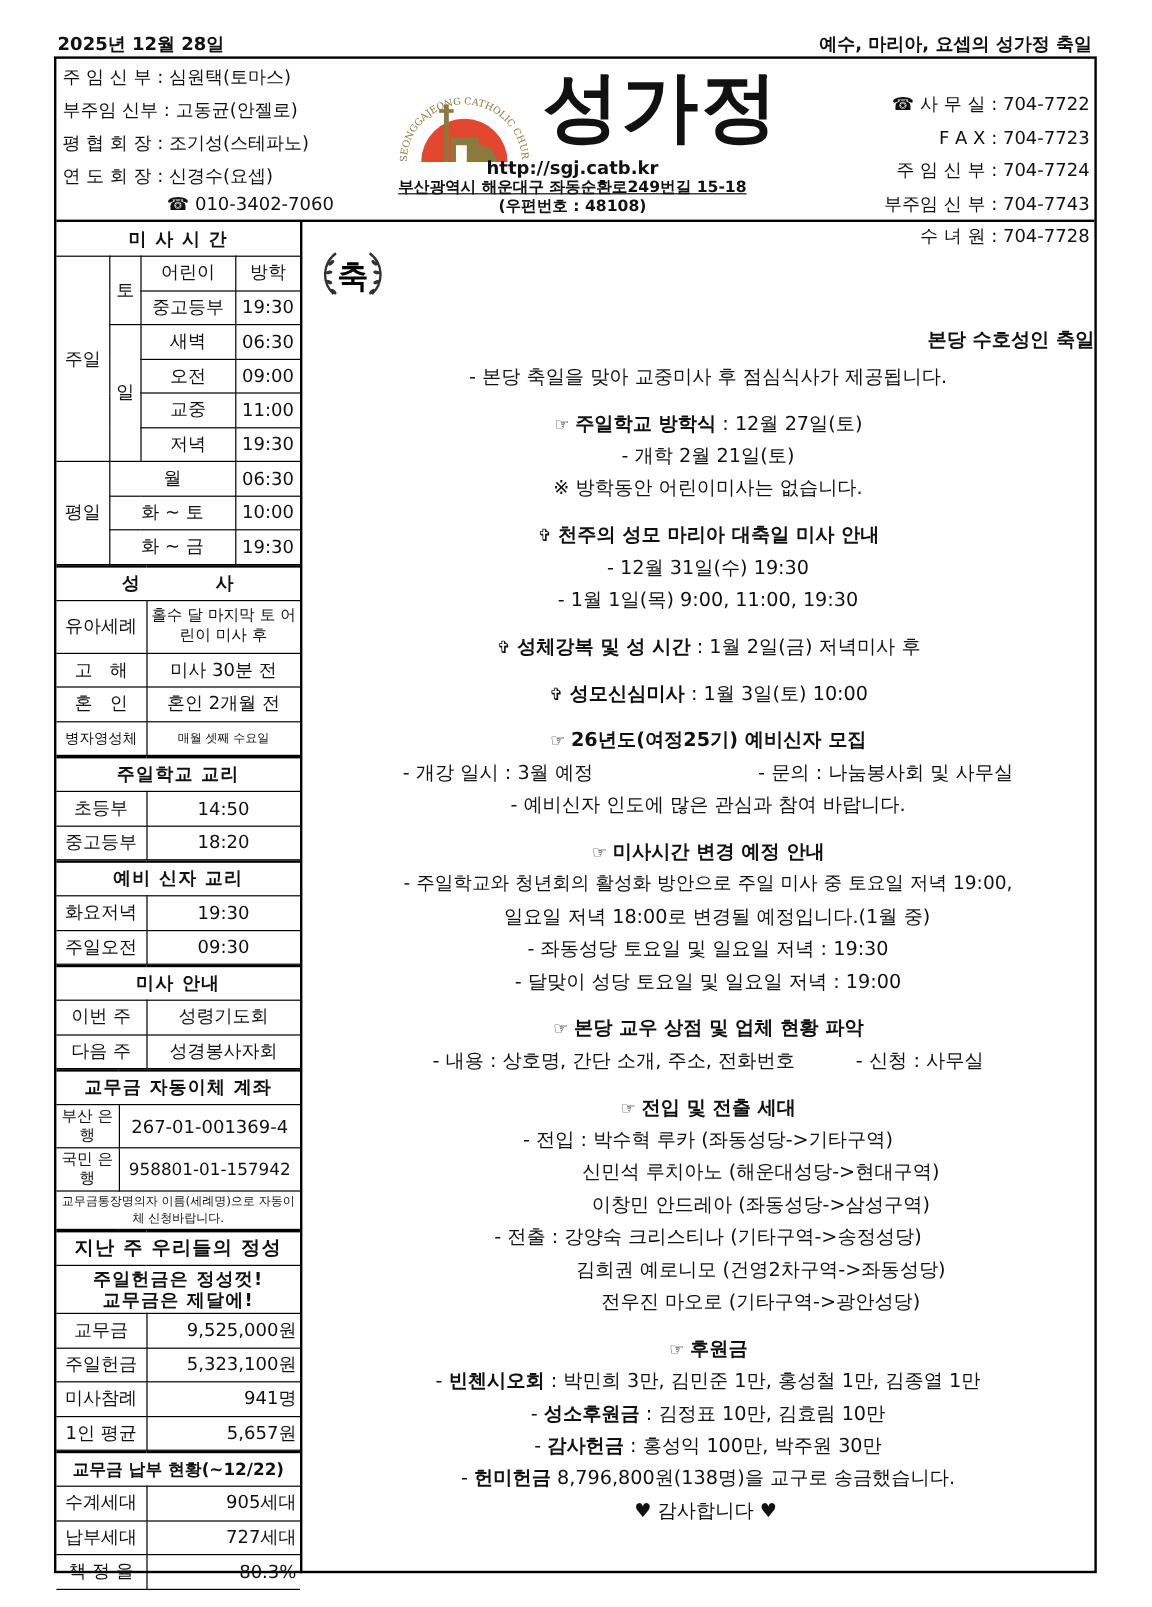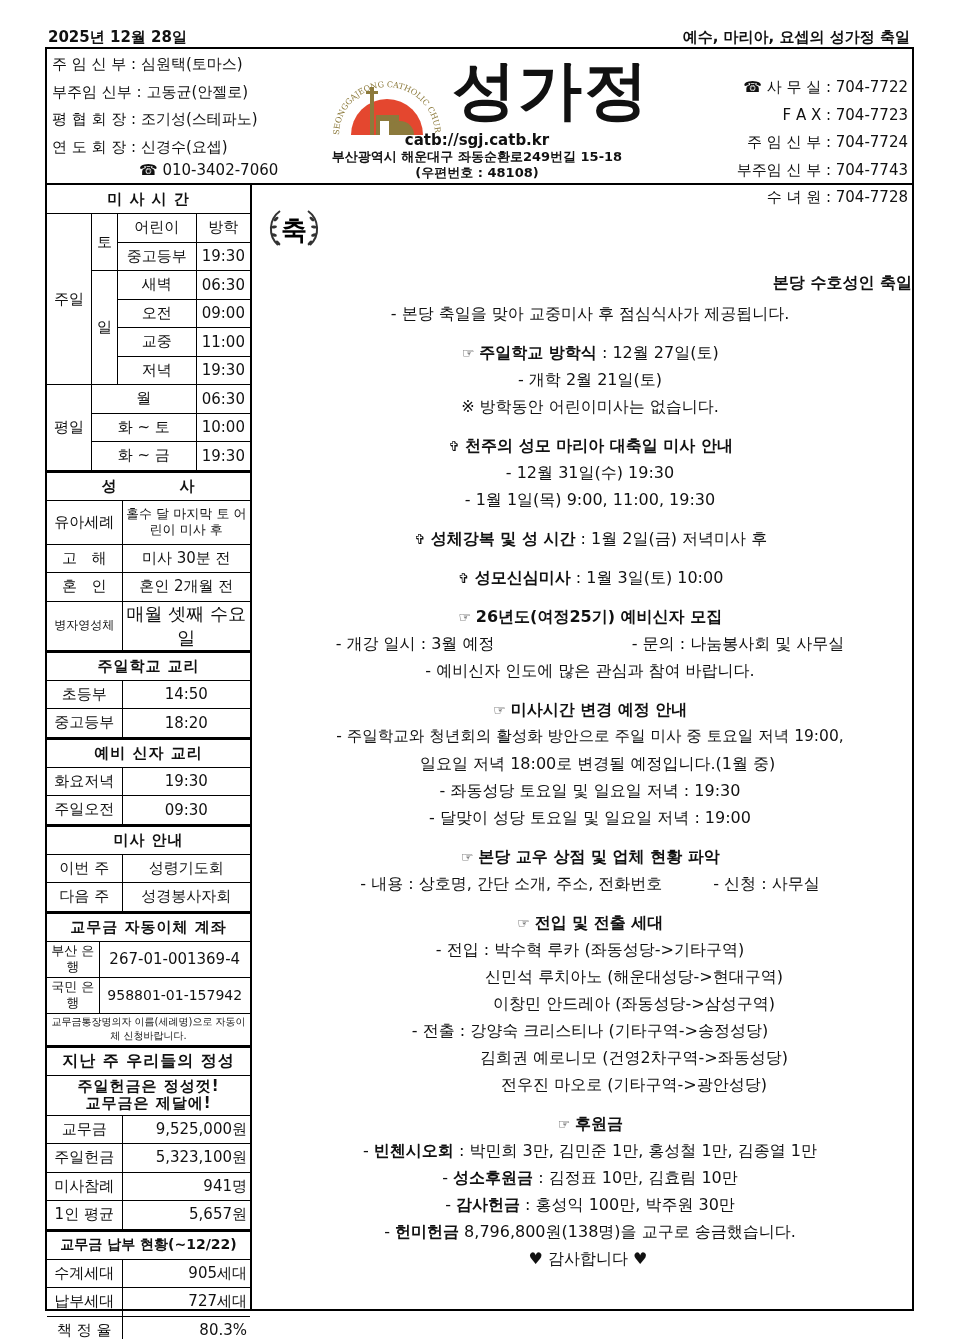--- a/index.html
+++ b/index.html
@@ -15,21 +15,21 @@
   
   .header { position: absolute; left: 0; top: 0; width: 865px; height: 136px; border-bottom: 2px solid #000; padding-left: 14px; }
   .staff { position: absolute; left: 5px; top: 2px; width: 240px; }
   .staff .row { height: 27.5px; font-size: 15px; line-height: 27px; white-space: nowrap; }
   .staff .phone { position: absolute; left: 92px; top: 112px; font-size: 15px; white-space: nowrap; }
 
   .logo { position: absolute; left: 282px; top: 8px; width: 115px; height: 82px; }
   .title { position: absolute; left: 405px; top: -4px; font-size: 64px; font-weight: bold; letter-spacing: 2px; line-height: 90px; }
   .site { position: absolute; left: 265px; top: 82px; width: 330px; text-align: center; }
   .site .url { font-size: 15px; font-weight: bold; line-height: 18px; }
-  .site .addr { font-size: 13px; font-weight: bold; line-height: 16px; white-space: nowrap; }
+  .site .addr { font-size: 13px; font-weight: bold; line-height: 16px; white-space: nowrap; text-decoration: underline; }
   .site .zip { font-size: 13px; font-weight: bold; line-height: 16px; }
 
   .contacts { position: absolute; right: 4px; top: 2px; width: 210px; margin-top: 23px; }
   .contacts .row { height: 27.5px; font-size: 15px; line-height: 27px; text-align: right; white-space: nowrap; }
 
   
   .left { position: absolute; left: 0; top: 136px; width: 205px; height: 1126px; border-right: 2px solid #000; }
   table { border-collapse: collapse; width: 100%; font-size: 15px; border-radius: 20px; }
   td { border: 1px solid #000; text-align: center; vertical-align: middle; padding: 0; }
   table.lt td { height: 28.5px; }
@@ -84,21 +84,21 @@
       <rect x="37" y="34" width="12" height="3" fill="#8c7a3c"></rect>
       <path d="M 47 78 L 47 58 L 70 58 L 70 78 Z" fill="#8c7a3c"></path>
       <path d="M 57 78 A 14 14 0 0 1 85 78 Z" fill="#8c7a3c"></path>
       <path d="M 51 78 L 51 64 L 60 64 L 60 78" fill="#fff"></path>
       <text font-size="8" fill="#8c7a3c" font-family="DejaVu Serif, serif"><textPath href="#arc">SEONGGAJEONG CATHOLIC CHURCH</textPath></text>
     </svg>
 
     <div class="title">성가정</div>
 
     <div class="site">
-      <div class="url">catb://sgj.catb.kr</div>
+      <div class="url">http://sgj.catb.kr</div>
       <div class="addr">부산광역시 해운대구 좌동순환로249번길 15-18</div>
       <div class="zip">(우편번호 : 48108)</div>
     </div>
 
     <div class="contacts">
       <div class="row"><span>☎ 사  무  실</span> : <span>704-7722</span></div>
       <div class="row"><span>F   A   X</span> : <span>704-7723</span></div>
       <div class="row"><span>주 임 신 부</span> : <span>704-7724</span></div>
       <div class="row"><span>부주임 신 부</span> : <span>704-7743</span></div>
       <div class="row"><span>수   녀   원</span> : <span>704-7728</span></div>
@@ -176,21 +176,21 @@
       <tr>
             <td style="white-space:pre">고   해</td>
             <td>미사 30분 전</td>
           </tr>
       <tr>
             <td style="white-space:pre">혼   인</td>
             <td>혼인 2개월 전</td>
           </tr>
       <tr>
             <td style="font-size:12px">병자영성체</td>
-            <td style="font-size:18px">매월 셋째 수요일</td>
+            <td style="font-size:10px">매월 셋째 수요일</td>
           </tr>
     </tbody>
       </table>
 
     <table class="lt sect">
       <colgroup>
           <col style="width:75px">
           <col>
         </colgroup>
       <tbody>

